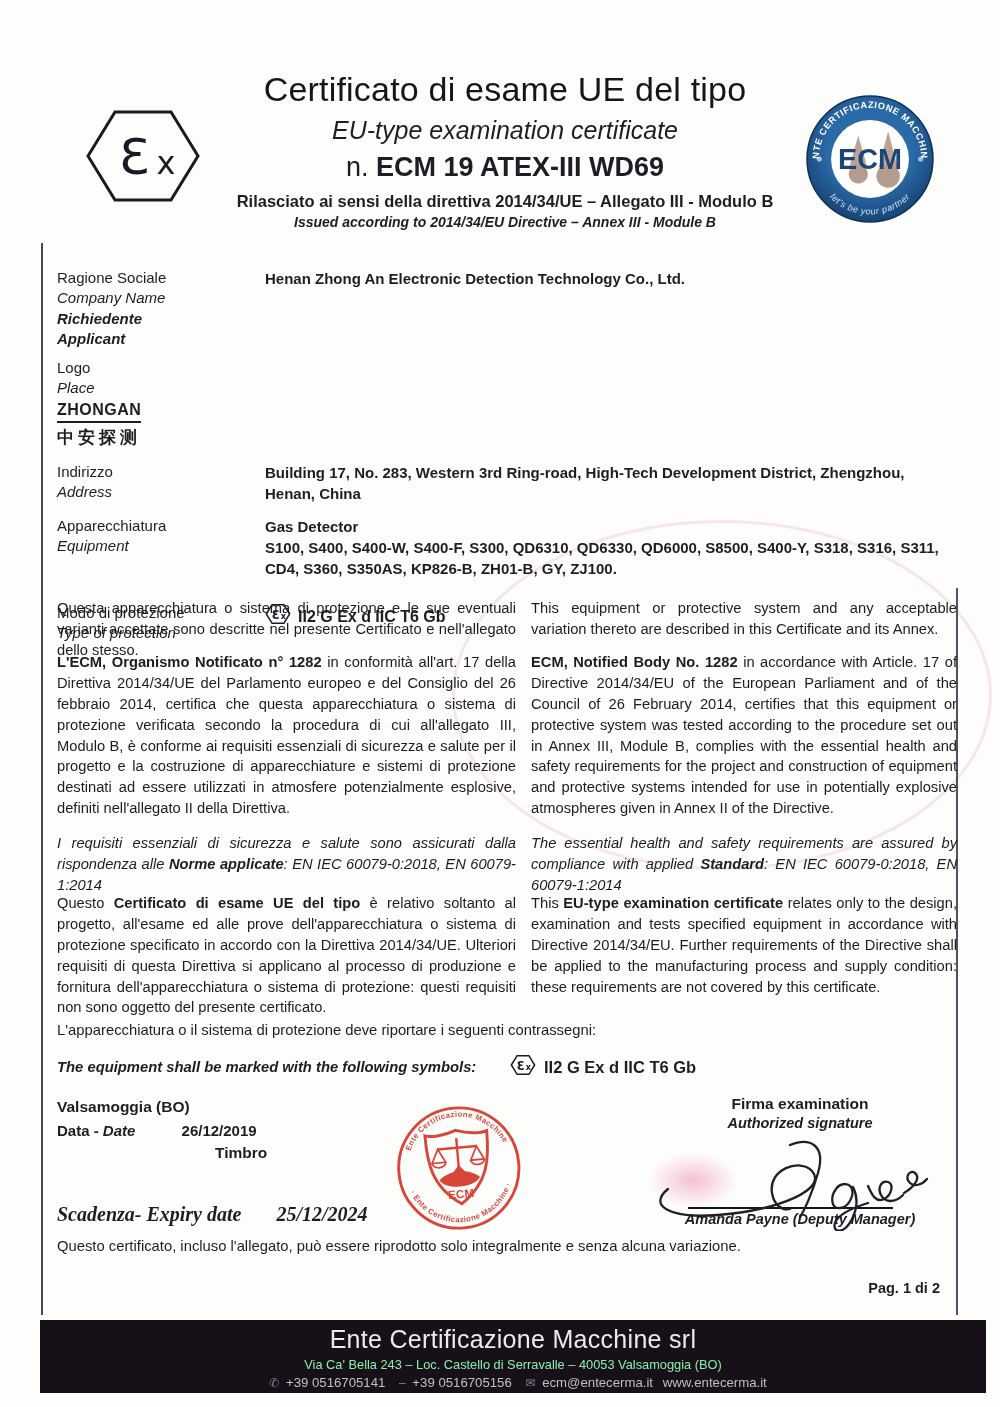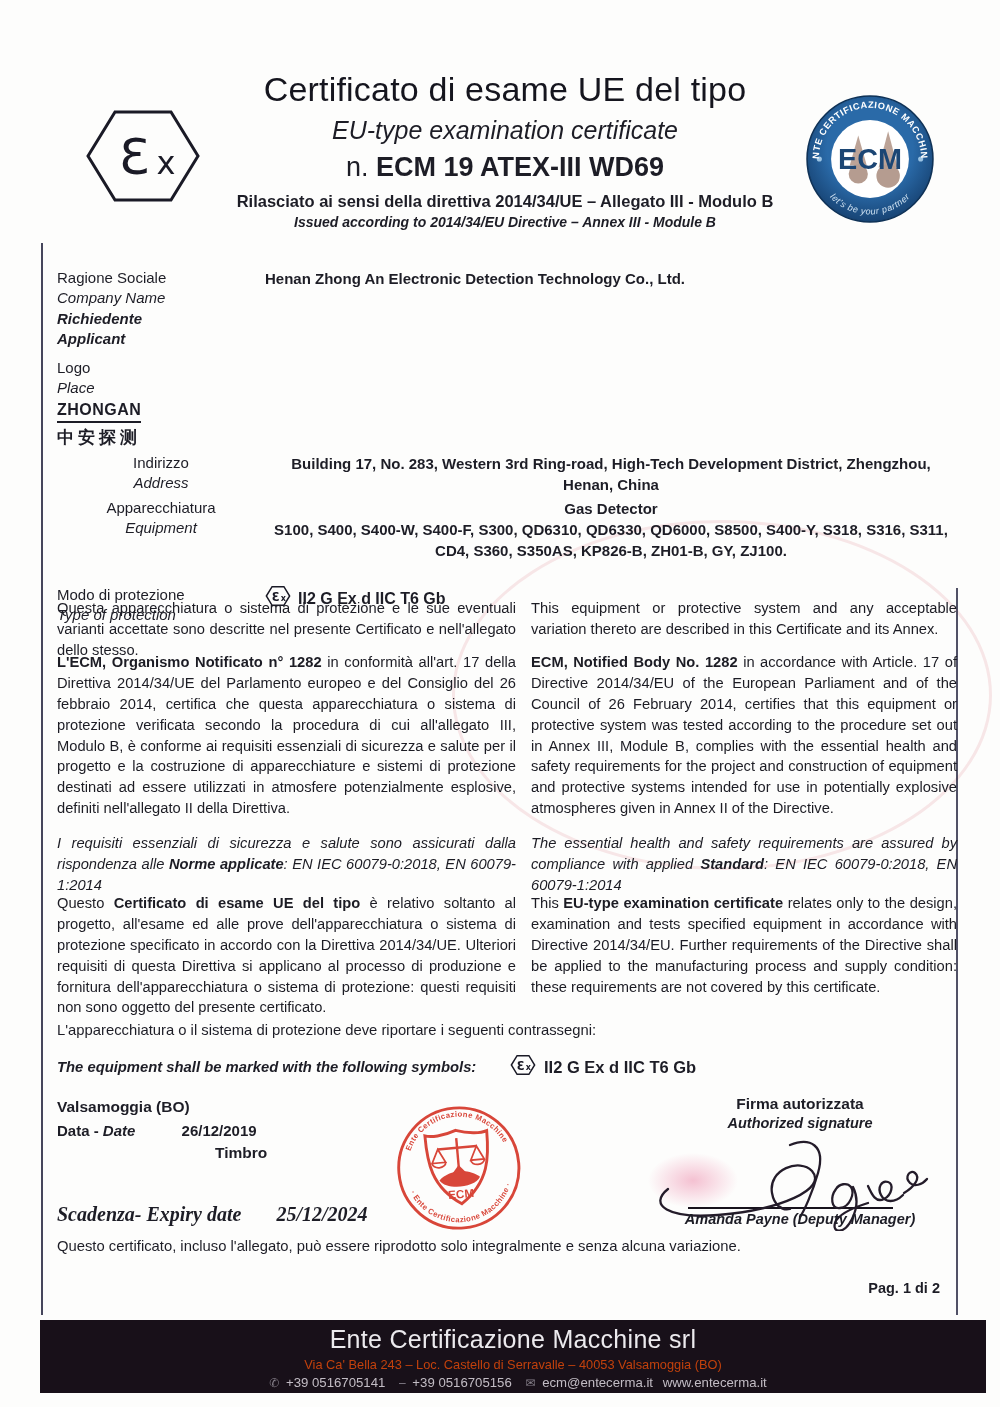--- a/index.html
+++ b/index.html
@@ -29,21 +29,21 @@
   
   .fields { position:absolute; left:57px; top:268px; width:900px; }
   .f-row { display:flex; align-items:flex-start; }
   .f-label { width:208px; flex:none; font-size:15px; line-height:1.35; }
   .f-label .it { font-weight:400; }
   .f-label .en { font-style:italic; }
   .f-label.hdr .it, .f-label.hdr .en { font-weight:700; font-style:italic; }
   .f-value { flex:1; font-weight:700; font-size:15px; line-height:1.4; padding-top:0; }
   .brand { display:inline-block; font-size:16px; font-weight:800; border-bottom:2.5px solid #1d1d26; letter-spacing:.5px; }
   .brand-cn { font-size:17px; font-weight:800; letter-spacing:4px; margin-top:3px; }
-  .gap-s { margin-top:9px;flex-direction:column; } .gap-m { margin-top:3px;text-align:center; } .gap-l { margin-top:24px; }
+  .gap-s { margin-top:9px;flex-direction:column; } .gap-m { margin-top:12px; } .gap-l { margin-top:24px; }
   .protect-val { display:flex; align-items:center; gap:7px; font-size:16px; font-weight:800; }
 
   
   .bi { position:absolute; left:57px; width:900px; display:flex; }
   .col-it { width:474px; flex:none; padding-right:15px; }
   .col-en { flex:1; }
   .para { font-size:14.7px; line-height:1.42; text-align:justify; color:#1c1c24; }
   .para b { font-weight:800; }
   #bi1 { top:598px; } #bi2 { top:652px; } #bi3 { top:833px;font-style:italic; } #bi4 { top:893px; }
 
@@ -77,21 +77,21 @@
   
   .notice { position:absolute; left:57px; top:1238px; width:900px; }
   .notice-it { font-size:14.8px; }
   .notice-en { font-size:14.3px; font-style:italic; margin-top:3px; }
   .pagenum { position:absolute; left:657px; top:1280px; width:283px; text-align:right; font-size:14.5px; font-weight:600; }
 
   
   .footer { position:absolute; left:40px; top:1320px; width:946px; height:73px;
     background:#181019; color:#eceaee; text-align:center; padding-top:5px; }
   .footer-company { font-size:25px; font-weight:400; letter-spacing:.3px; }
-  .footer-address { font-size:12.8px; color:#c2410c; margin-top:3px; }
+  .footer-address { font-size:12.8px; color:#86efac; margin-top:3px; }
   .footer-contact { font-size:13.2px; color:#c2bcc4; margin-top:3px; }
   .footer-contact .ic { color:#847e88; font-size:12px; margin:0 3px 0 10px; }
 </style>
 </head>
 <body>
 
 <div class="watermark"></div>
 <div class="scan-line-left"></div>
 <div class="scan-line-right"></div>
 
@@ -302,21 +302,21 @@
       <text font-family="Liberation Sans, sans-serif" font-size="8" font-weight="bold" fill="#d6392b" letter-spacing="0.4">
         <textPath href="#stArcT" startOffset="50%" text-anchor="middle">Ente Certificazione Macchine</textPath>
       </text>
       <text font-family="Liberation Sans, sans-serif" font-size="8" font-weight="bold" fill="#d6392b" letter-spacing="0.4">
         <textPath href="#stArcB" startOffset="50%" text-anchor="middle">· Ente Certificazione Macchine ·</textPath>
       </text>
     </svg>
   </div>
 
   <div class="sig-block">
-    <div class="sig-lbl-it">Firma autorizzata</div>
+    <div class="sig-lbl-it">Firma examination</div>
     <div class="sig-lbl-en">Authorized signature</div>
     <div class="sig-area">
       <div class="sig-smudge"></div>
       <div class="sig-line"></div>
       <div class="sig-svg">
         <svg width="310" height="100" viewBox="0 0 310 100">
           <g fill="none" stroke="#241c2a" stroke-width="2.3" stroke-linecap="round">
             <path d="M28,58 C8,74 28,88 78,84 C140,79 188,58 172,40 C160,27 128,38 132,62 C134,74 142,80 150,78"></path>
             <path d="M150,14 C170,6 186,14 178,42 C172,63 164,80 160,86"></path>
             <path d="M196,58 C190,66 191,78 200,77 C210,76 215,62 211,56 C207,51 199,53 196,58"></path>

